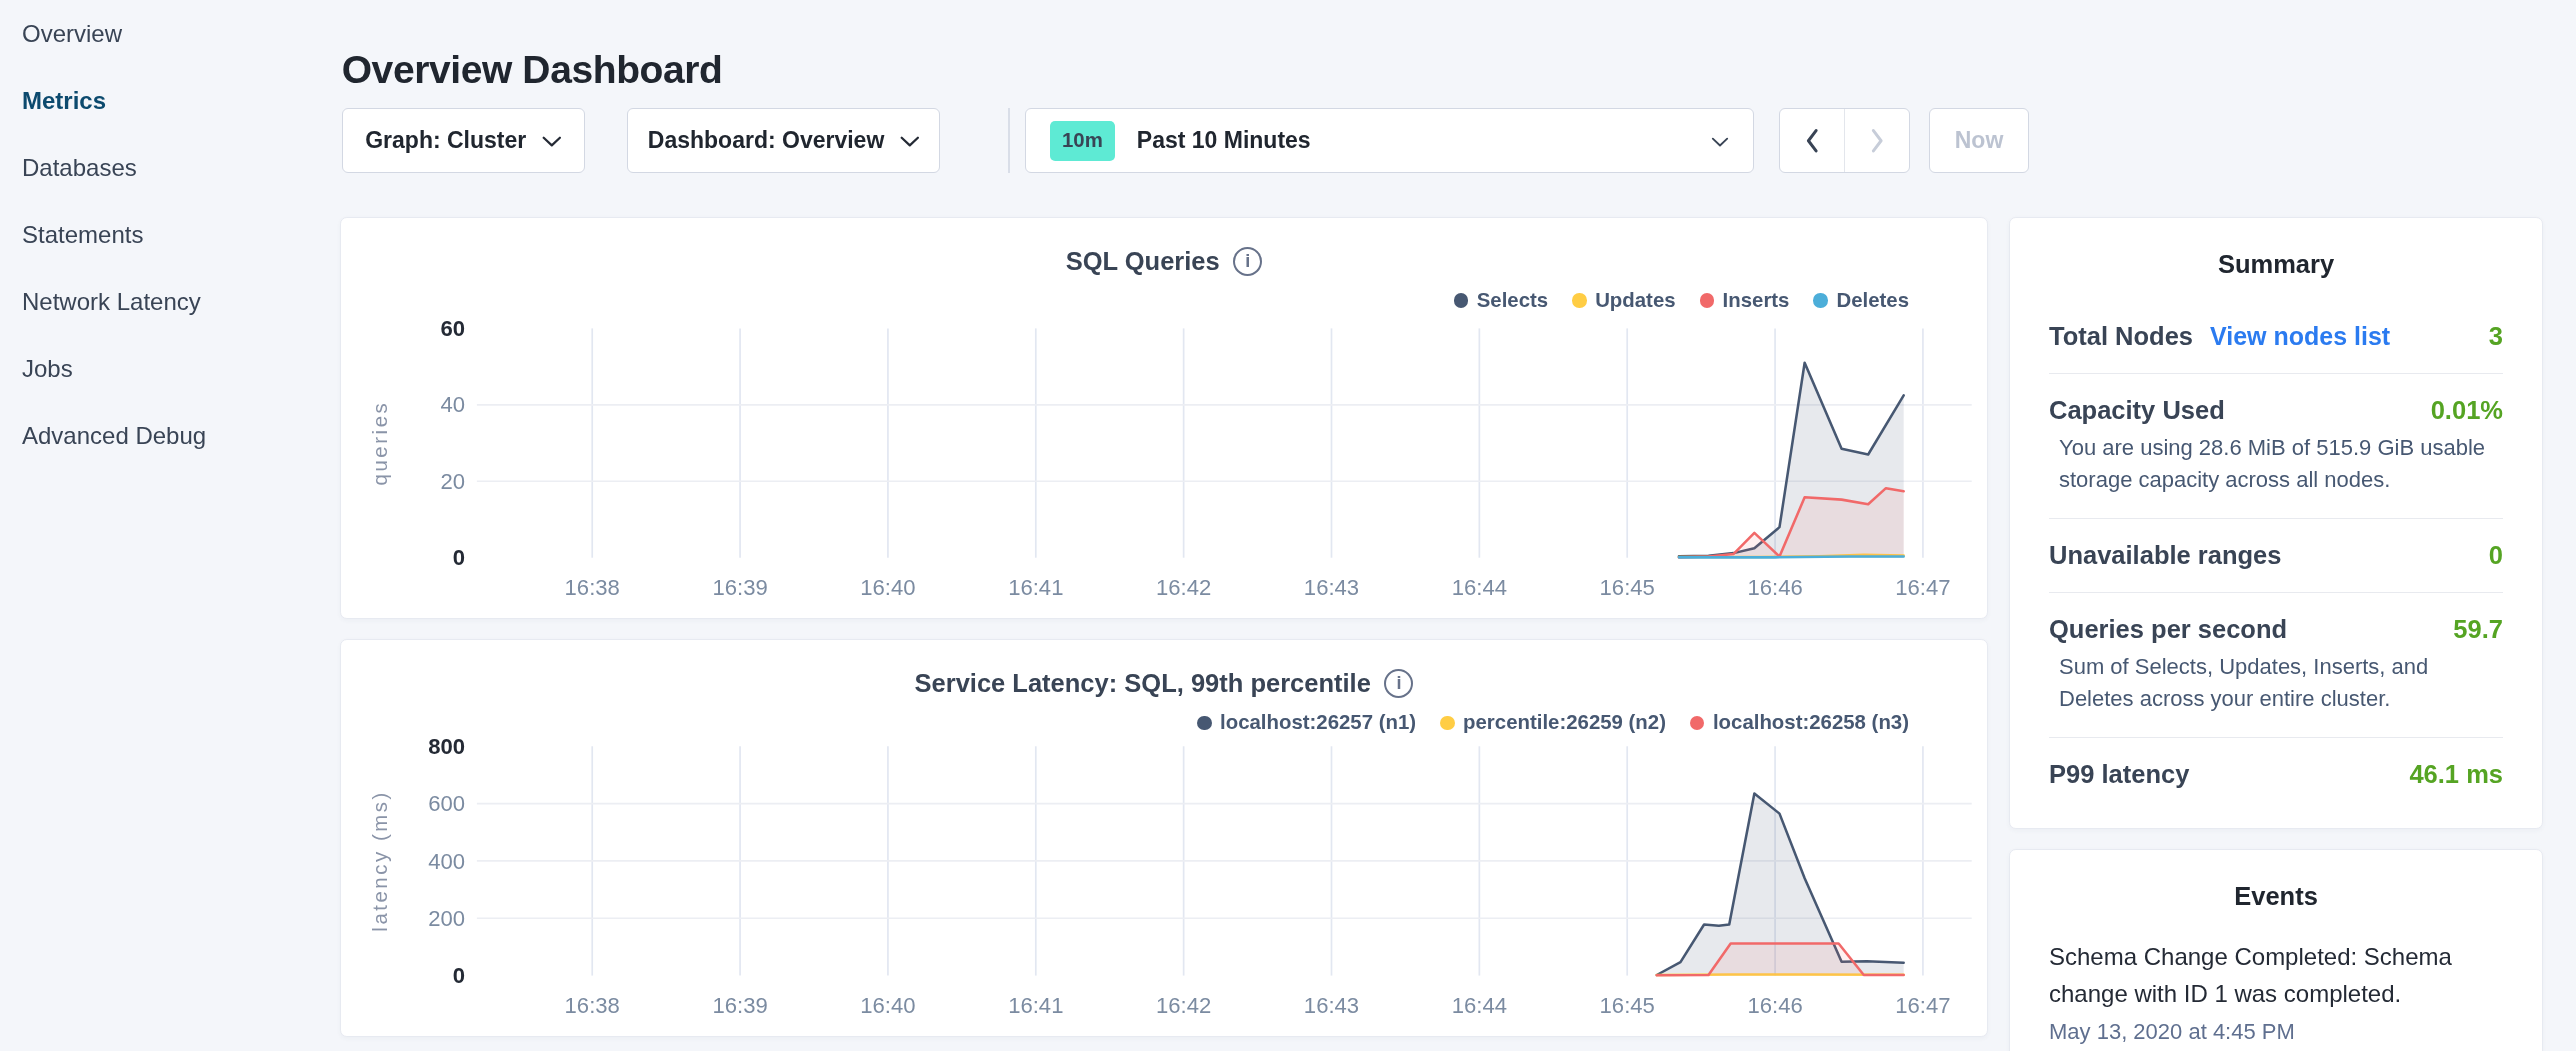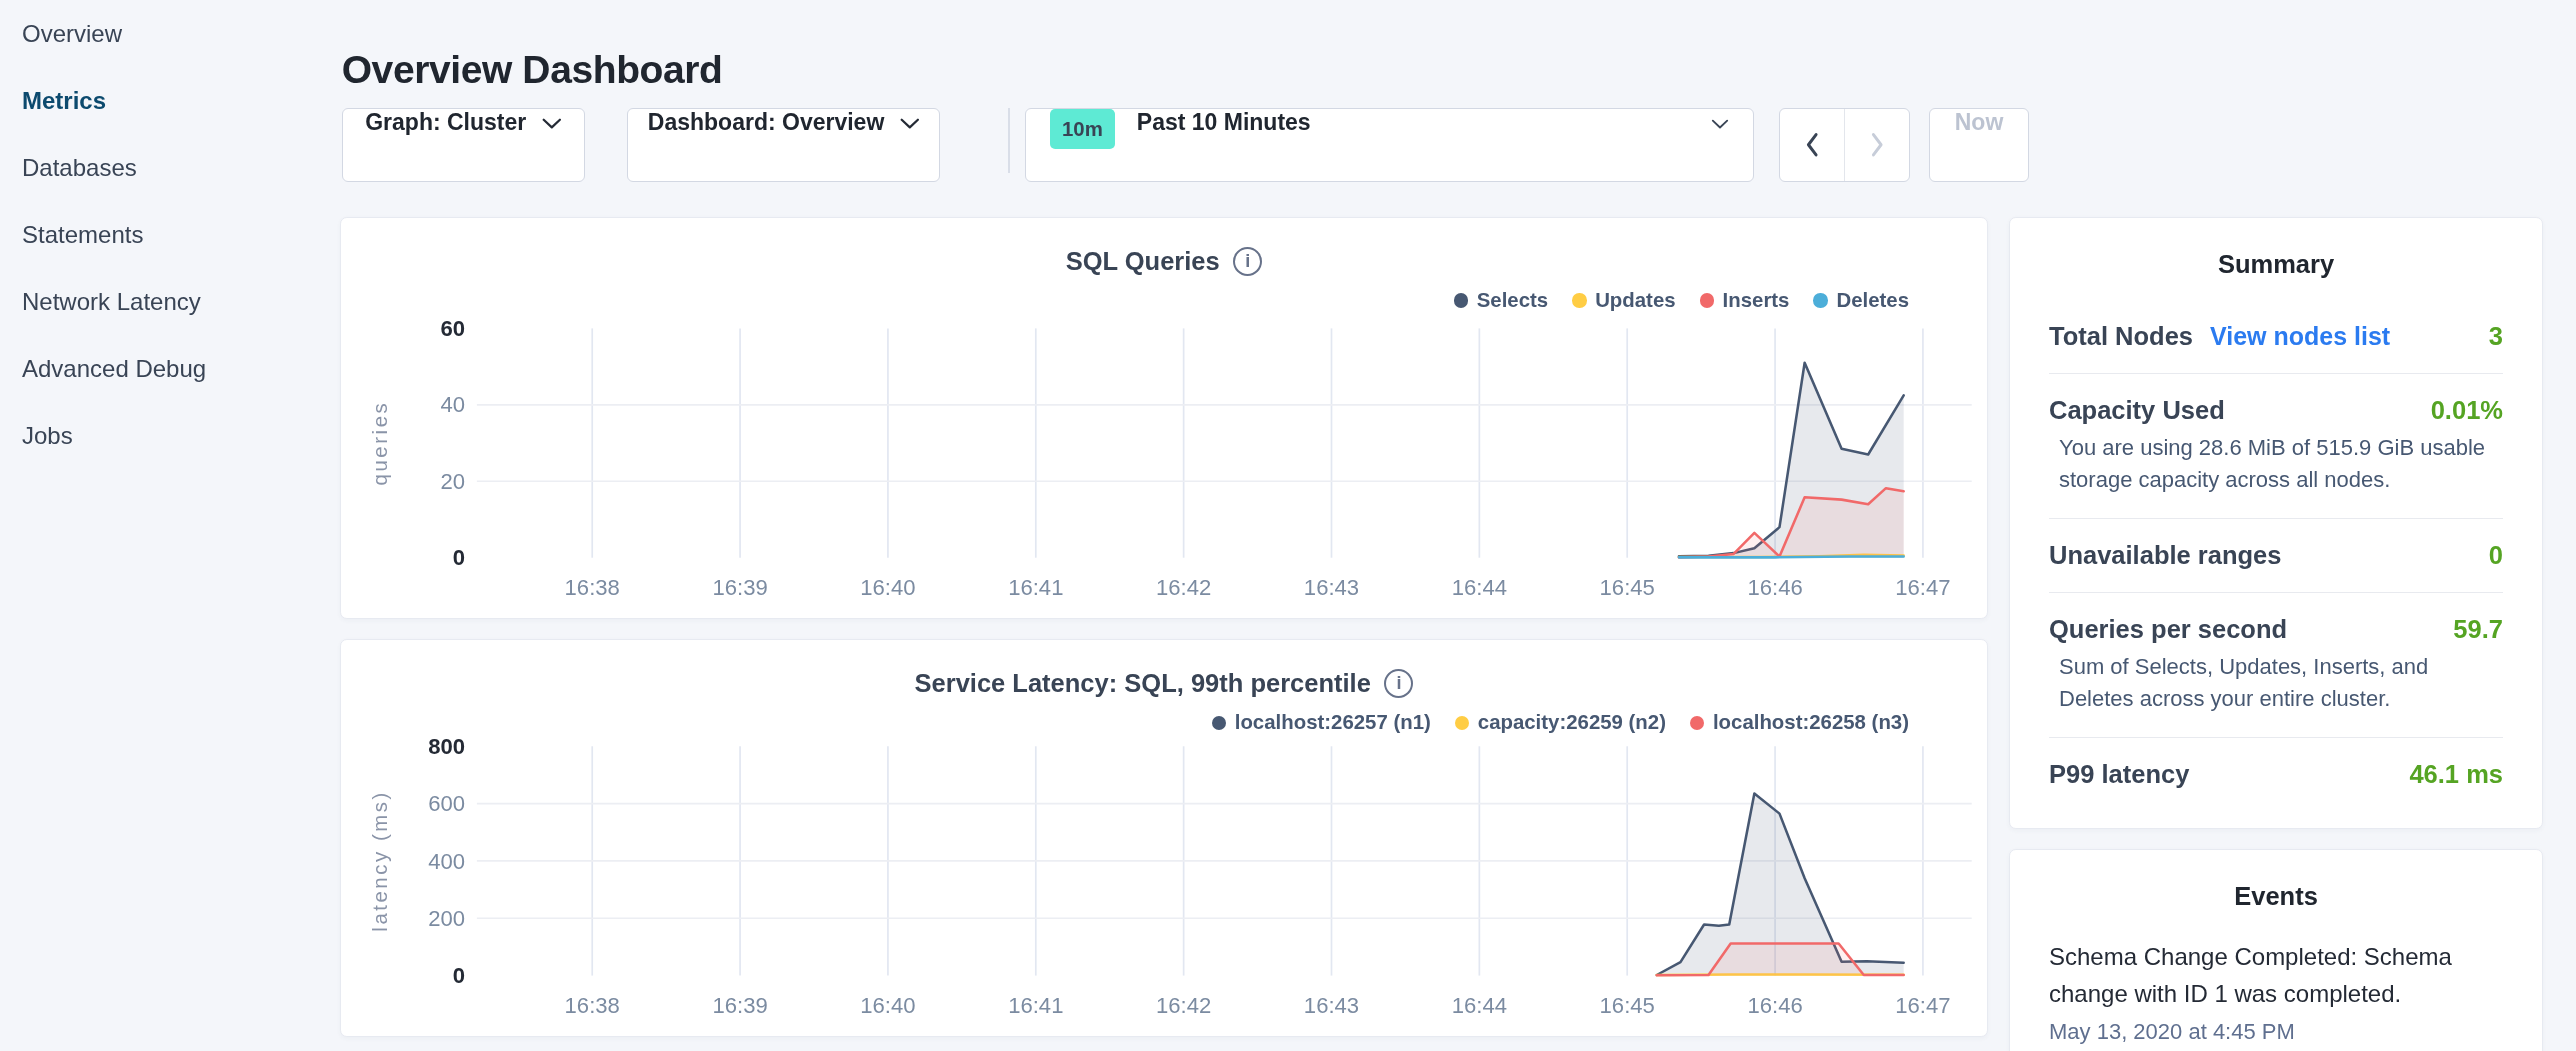--- a/index.html
+++ b/index.html
@@ -9,22 +9,22 @@
   .sidebar{position:absolute;left:0;top:0;width:340px;height:100%;}
   .side-item{height:67px;display:flex;align-items:center;padding-left:22px;
              font-size:24px;color:#394455;cursor:pointer;}
   .side-item.active{color:#0c4a6e;font-weight:700;}
   
   .content{position:absolute;left:340px;top:0;width:2203px;height:100%;}
   .page-title{position:absolute;left:1.7px;top:20.4px;font-size:39px;line-height:46px;
               font-weight:600;color:#20262F;letter-spacing:-0.4px;}
   
   .toolbar{position:absolute;left:0;top:108px;height:65px;width:100%;}
-  .tb-box{position:absolute;top:0;height:74px;background:#fff;border:1.7px solid #D3D8E3;
-          border-radius:6px;box-sizing:border-box;display:flex;align-items:flex-start;
+  .tb-box{position:absolute;top:0;height:65px;background:#fff;border:1.7px solid #D3D8E3;
+          border-radius:6px;box-sizing:border-box;display:flex;align-items:center;
           justify-content:center;gap:15.3px;font-size:23px;font-weight:700;color:#20262F;cursor:pointer;}
   .tb-graph{left:1.7px;width:243px;}
   .tb-dash{left:287px;width:313px;}
   .tb-divider{position:absolute;left:668px;top:0;height:65px;width:1.7px;background:#D9DEE8;}
   .tb-time{left:685px;width:729px;justify-content:flex-start;padding:0 24px;gap:0;}
   .time-badge{background:#5eead4;border-radius:5.1px;padding:8.5px 12px;font-size:20.4px;
               font-weight:700;color:#394455;}
   .time-label{margin-left:22px;flex:1;text-align:left;}
   .nav-group{left:1439px;width:131px;padding:0;gap:0;overflow:hidden;}
   .nav-cell{width:65px;height:100%;display:flex;align-items:center;justify-content:center;cursor:pointer;}
@@ -66,22 +66,22 @@
 <body>
 
 <div class="page">
 
   <nav class="sidebar" id="sidebar">
       <div class="side-item">Overview</div>
       <div class="side-item active">Metrics</div>
       <div class="side-item">Databases</div>
       <div class="side-item">Statements</div>
       <div class="side-item">Network Latency</div>
+      <div class="side-item">Jobs</div>
       <div class="side-item">Advanced Debug</div>
-      <div class="side-item">Jobs</div>
     </nav>
 
   <main class="content">
     <h1 class="page-title">Overview Dashboard</h1>
 
     <div class="toolbar">
       <div class="tb-box tb-graph">
         <span>Graph: Cluster</span>
         <span>
           <svg width="19.6" height="12" viewBox="0 0 23 14">
@@ -189,21 +189,21 @@
             <span>Service Latency: SQL, 99th percentile</span>
             <span class="info-icon">i</span>
           </div>
           <div class="legend">
             <div class="legend-item">
               <span class="legend-dot" style="background: rgb(71, 88, 114);"></span>
               <span>localhost:26257 (n1)</span>
             </div>
             <div class="legend-item">
               <span class="legend-dot" style="background: rgb(255, 205, 68);"></span>
-              <span>capacity:26259 (n2)</span>
+              <span>percentile:26259 (n2)</span>
             </div>
             <div class="legend-item">
               <span class="legend-dot" style="background: rgb(241, 105, 105);"></span>
               <span>localhost:26258 (n3)</span>
             </div>
           </div>
           <svg class="plot" viewBox="0 0 1938 464" width="1648" height="395">
             <line x1="295.7863501483681" y1="124" x2="295.7863501483681" y2="394" stroke="#E2E7F1" stroke-width="2"></line>
             <text x="295.7863501483681" y="438" text-anchor="middle" font-size="26" fill="#7B8BA1">16:38</text>
             <line x1="469.87141444114764" y1="124" x2="469.87141444114764" y2="394" stroke="#E2E7F1" stroke-width="2"></line>

